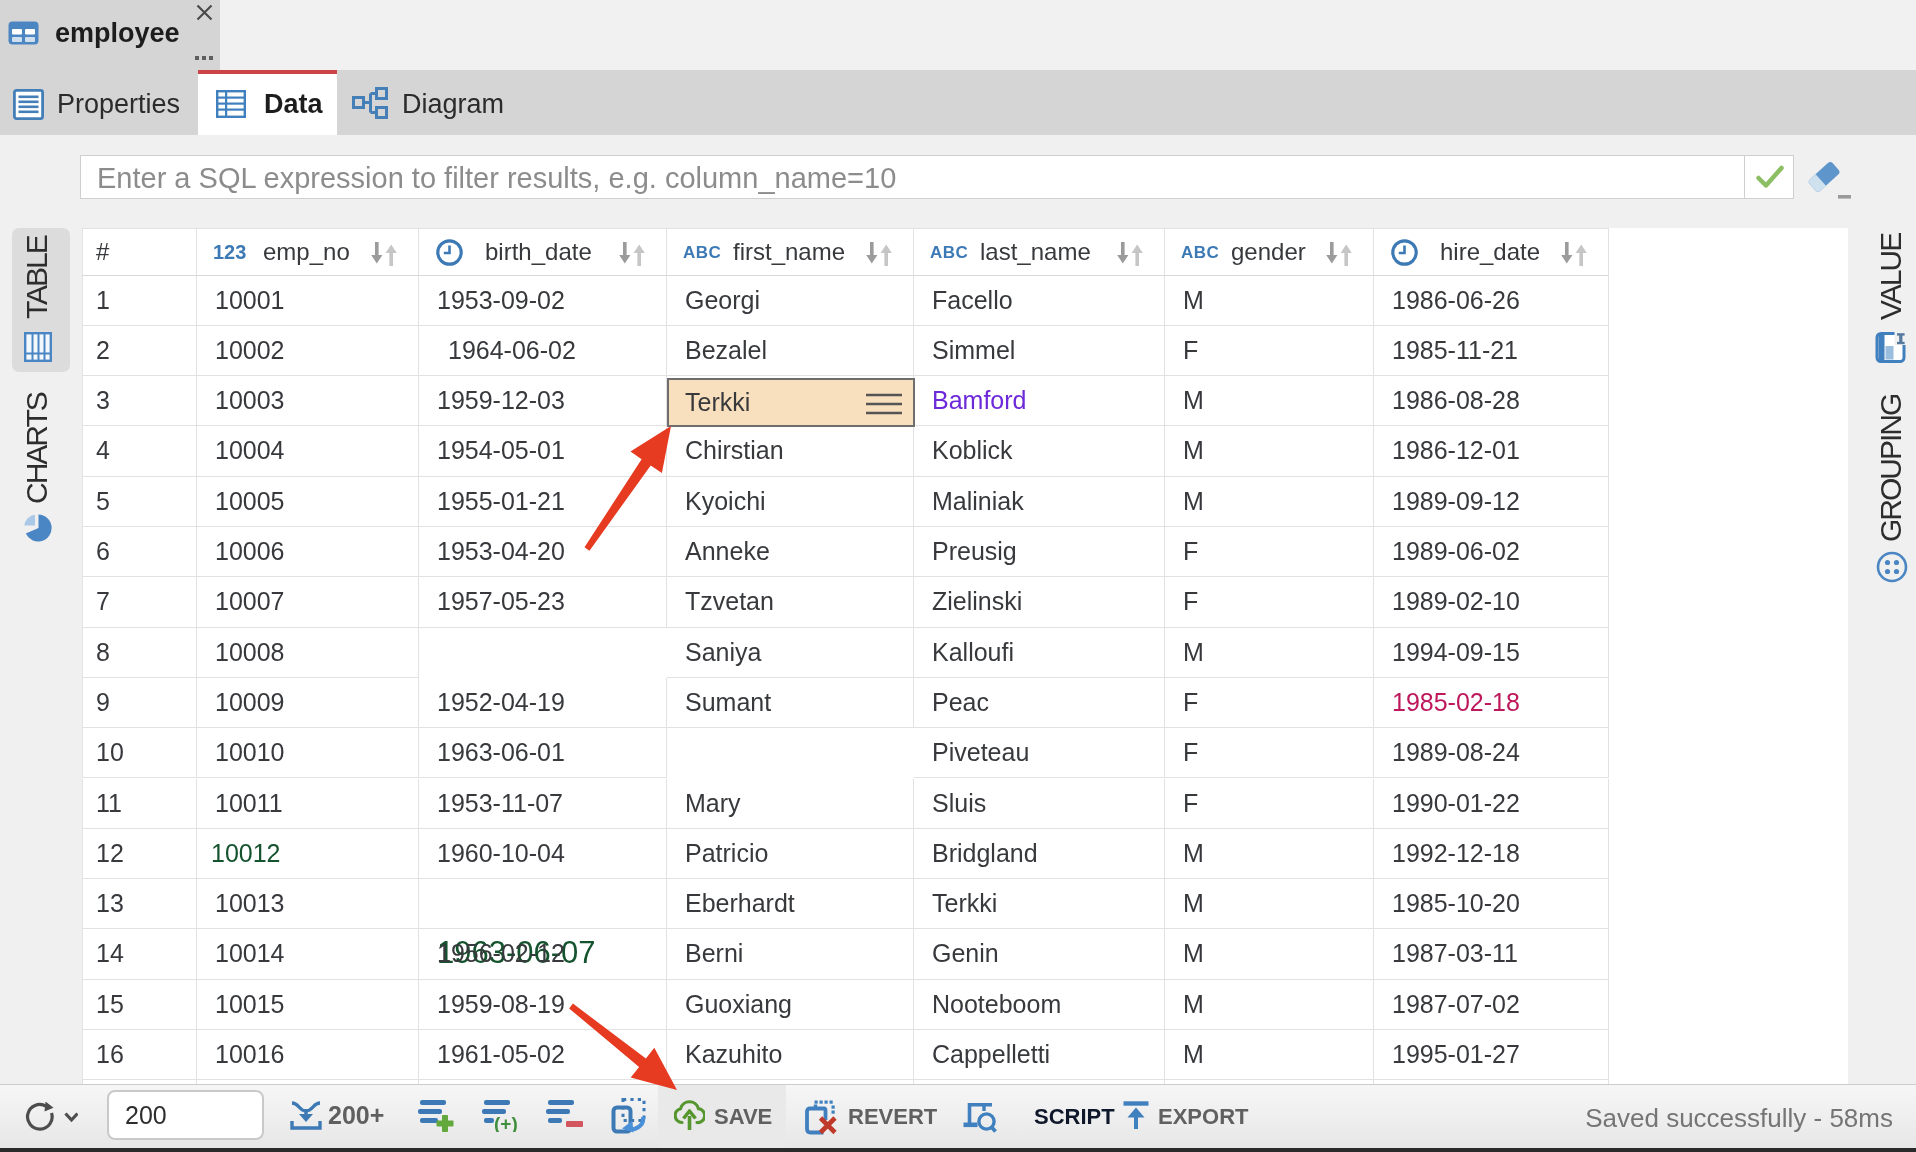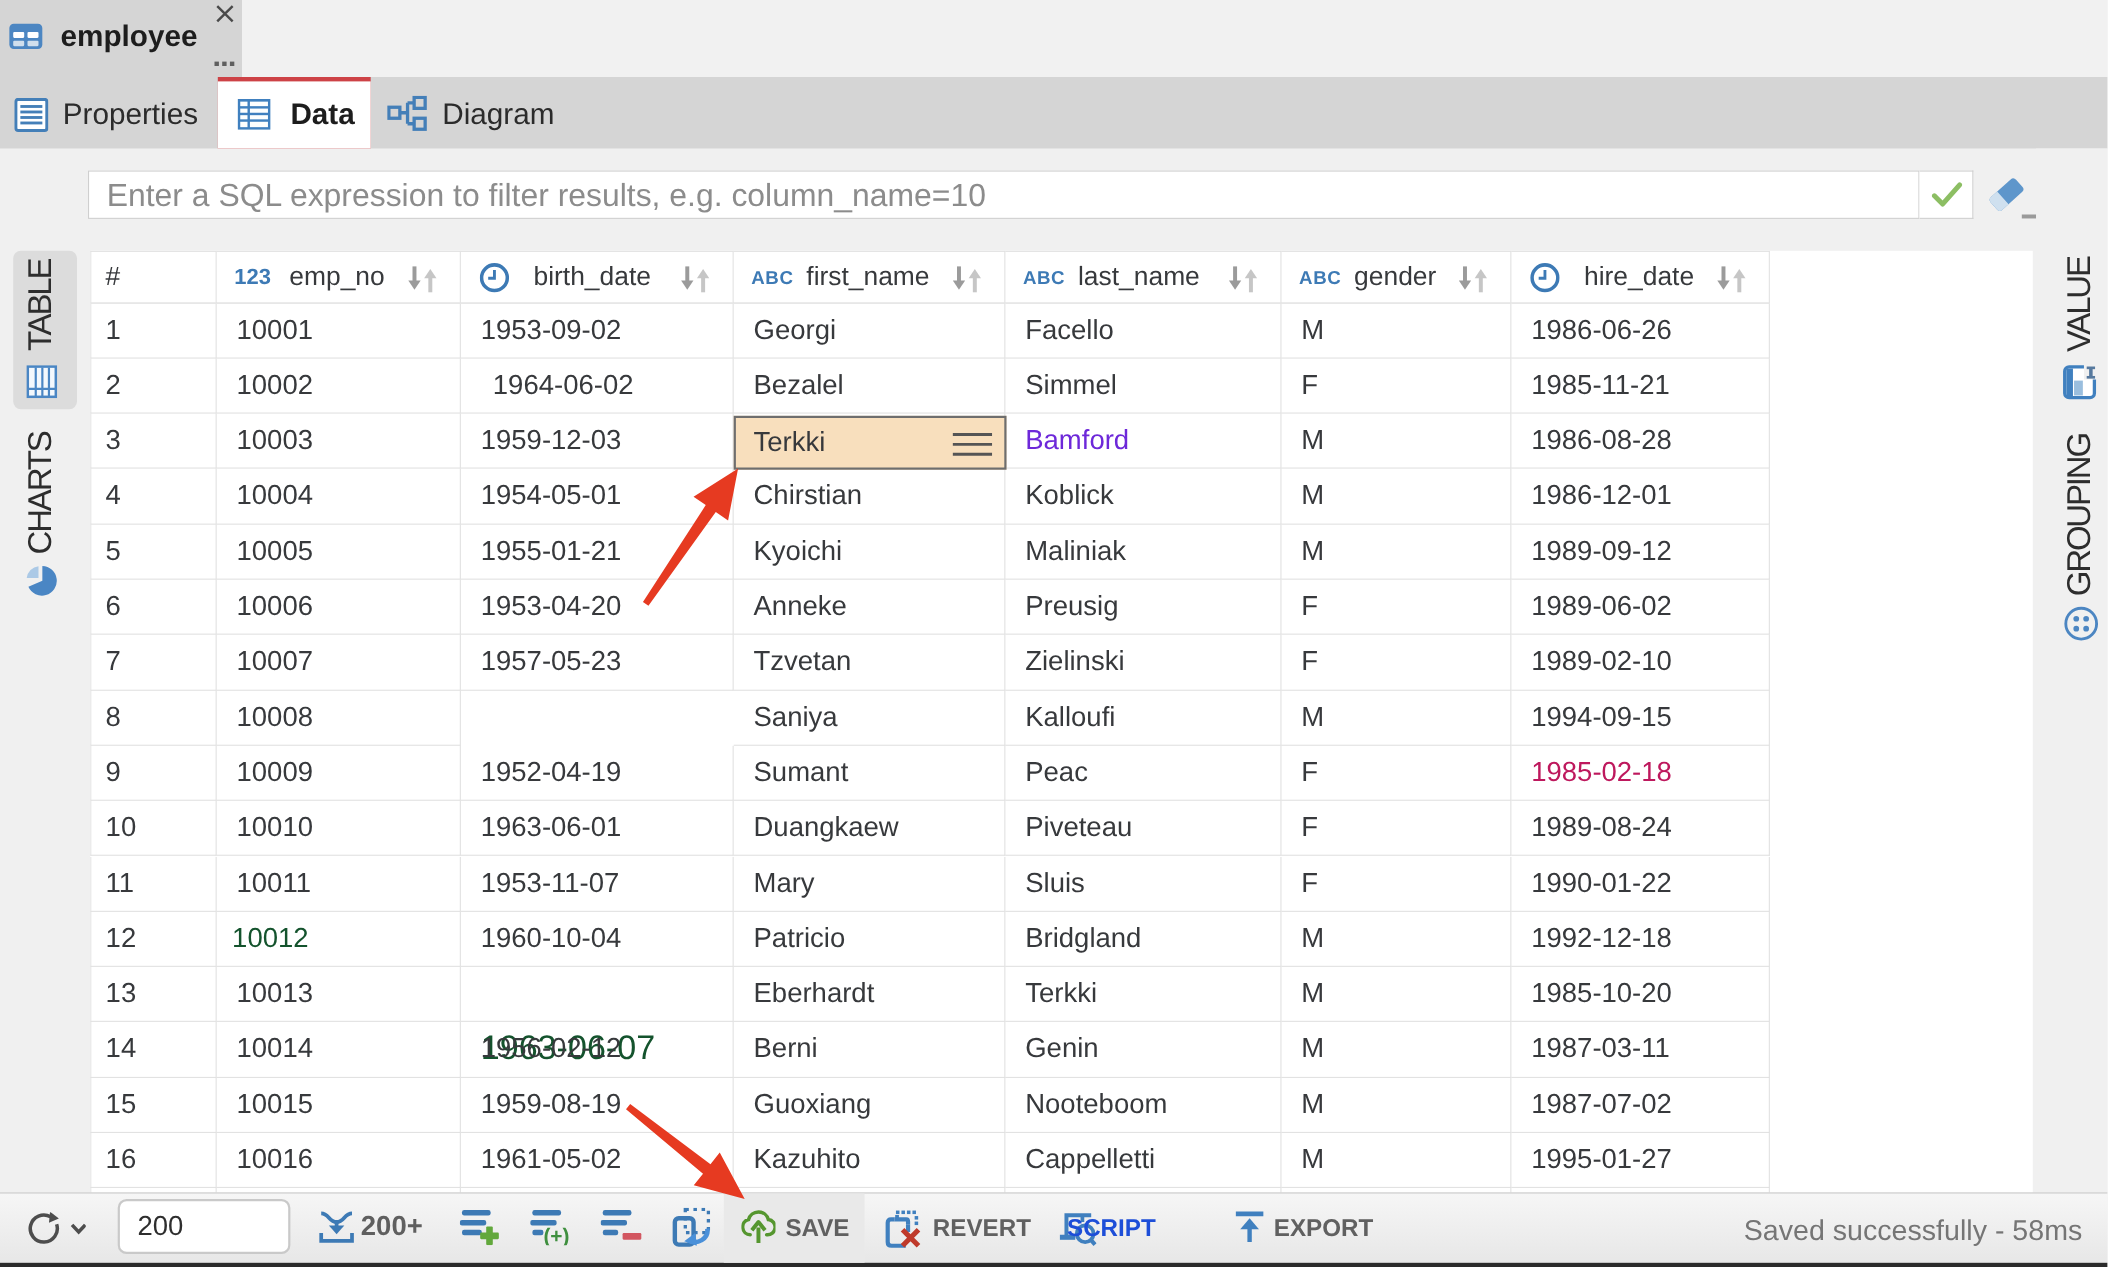--- a/index.html
+++ b/index.html
@@ -362,23 +362,20 @@
       <span style="position:absolute;left:18px;top:10px;font-size:25px;color:#be185d;">1985-02-18</span>
     </div>
     <div style="position:absolute;left:0px;top:500.2px;width:115px;height:50.3px;border-bottom:1px solid #e2e2e2;border-right:1px solid #e2e2e2;border-left:1px solid #e2e2e2;">
       <span style="position:absolute;left:13px;top:10px;font-size:25px;color:#37393c;">10</span>
     </div>
     <div style="position:absolute;left:115px;top:500.2px;width:222px;height:50.3px;border-bottom:1px solid #e2e2e2;border-right:1px solid #e2e2e2;">
       <span style="position:absolute;left:18px;top:10px;font-size:25px;color:#37393c;">10010</span>
     </div>
     <div style="position:absolute;left:337px;top:500.2px;width:248px;height:50.3px;border-bottom:1px solid #e2e2e2;border-right:1px solid #e2e2e2;">
       <span style="position:absolute;left:18px;top:10px;font-size:25px;color:#37393c;">1963-06-01</span>
-    </div>
-    <div style="position:absolute;left:585px;top:500.2px;width:247px;height:50.3px;border-bottom:1px solid #e2e2e2;border-right:1px solid #e2e2e2;">
-      <span style="position:absolute;left:18px;top:10px;font-size:25px;color:#37393c;">Duangkaew</span>
     </div>
     <div style="position:absolute;left:832px;top:500.2px;width:251px;height:50.3px;border-bottom:1px solid #e2e2e2;border-right:1px solid #e2e2e2;">
       <span style="position:absolute;left:18px;top:10px;font-size:25px;color:#37393c;">Piveteau</span>
     </div>
     <div style="position:absolute;left:1083px;top:500.2px;width:209px;height:50.3px;border-bottom:1px solid #e2e2e2;border-right:1px solid #e2e2e2;">
       <span style="position:absolute;left:18px;top:10px;font-size:25px;color:#37393c;">F</span>
     </div>
     <div style="position:absolute;left:1292px;top:500.2px;width:235px;height:50.3px;border-bottom:1px solid #e2e2e2;border-right:1px solid #e2e2e2;">
       <span style="position:absolute;left:18px;top:10px;font-size:25px;color:#37393c;">1989-08-24</span>
     </div>
@@ -598,21 +595,21 @@
 </svg>
 <div class="abs" style="left:848px;top:1104px;font-size:22px;font-weight:bold;color:#606060;">REVERT</div>
 
 <svg class="abs" style="left:963px;top:1101px;" width="34" height="34" viewBox="0 0 34 34">
   <path d="M6.5 22 V3.8 H29" fill="none" stroke="#4080bf" stroke-width="3.6"></path>
   <path d="M21 3.8 V10" stroke="#4080bf" stroke-width="3.4"></path>
   <rect x="0.5" y="21.5" width="14" height="4.6" fill="#4080bf"></rect>
   <circle cx="23.5" cy="20.5" r="7.6" fill="none" stroke="#4080bf" stroke-width="3.4"></circle>
   <path d="M28.5 26 L32.5 30.5" stroke="#4080bf" stroke-width="3.8"></path>
 </svg>
-<div class="abs" style="left:970px;top:1104px;font-size:22px;font-weight:bold;color:#1d4ed8;">SCRIPT</div>
+<div class="abs" style="left:1034px;top:1104px;font-size:22px;font-weight:bold;color:#0f172a;">SCRIPT</div>
 
 <svg class="abs" style="left:1122px;top:1101px;" width="28" height="30" viewBox="0 0 28 30">
   <path d="M1.5 2.5 H26.5" stroke="#4080bf" stroke-width="4.4"></path>
   <path d="M14 28 V11" stroke="#4080bf" stroke-width="4"></path>
   <path d="M5.5 16.5 L14 6.5 L22.5 16.5 Z" fill="#4080bf"></path>
 </svg>
 <div class="abs" style="left:1158px;top:1104px;font-size:22px;font-weight:bold;color:#606060;">EXPORT</div>
 
 <div class="abs" style="right:23px;top:1103px;font-size:26px;color:#757575;white-space:nowrap;">Saved successfully - 58ms</div>
 

